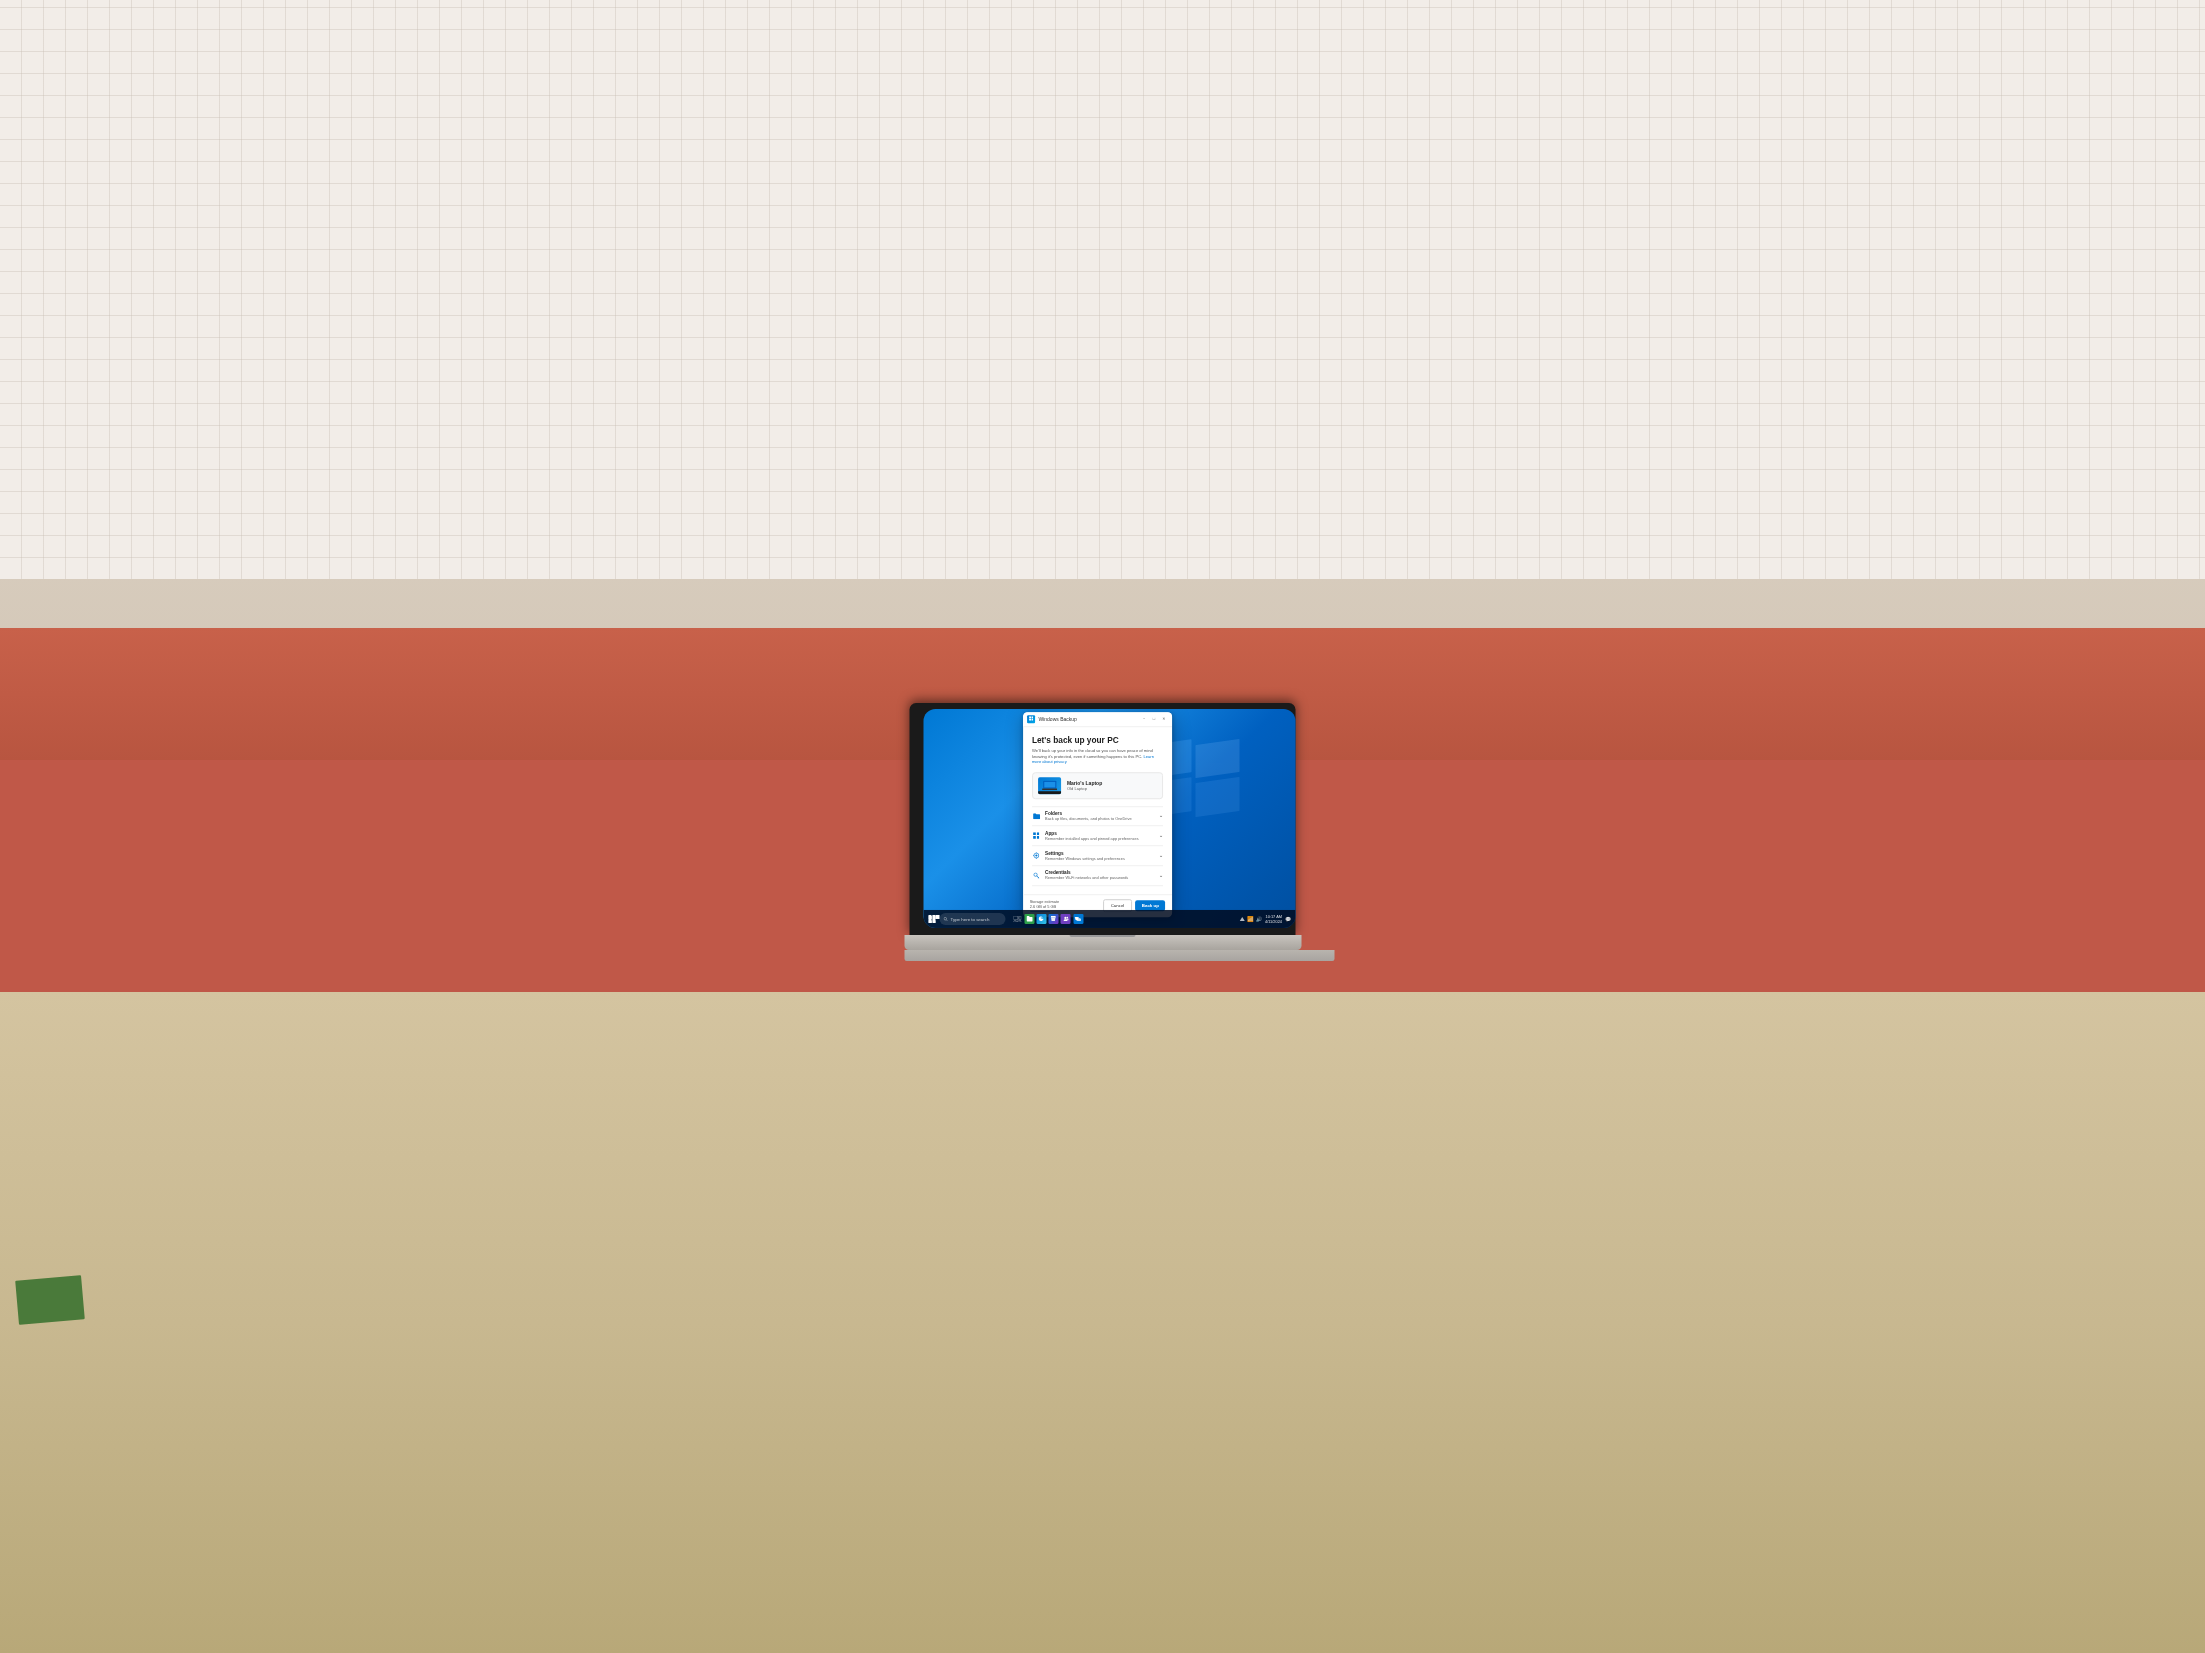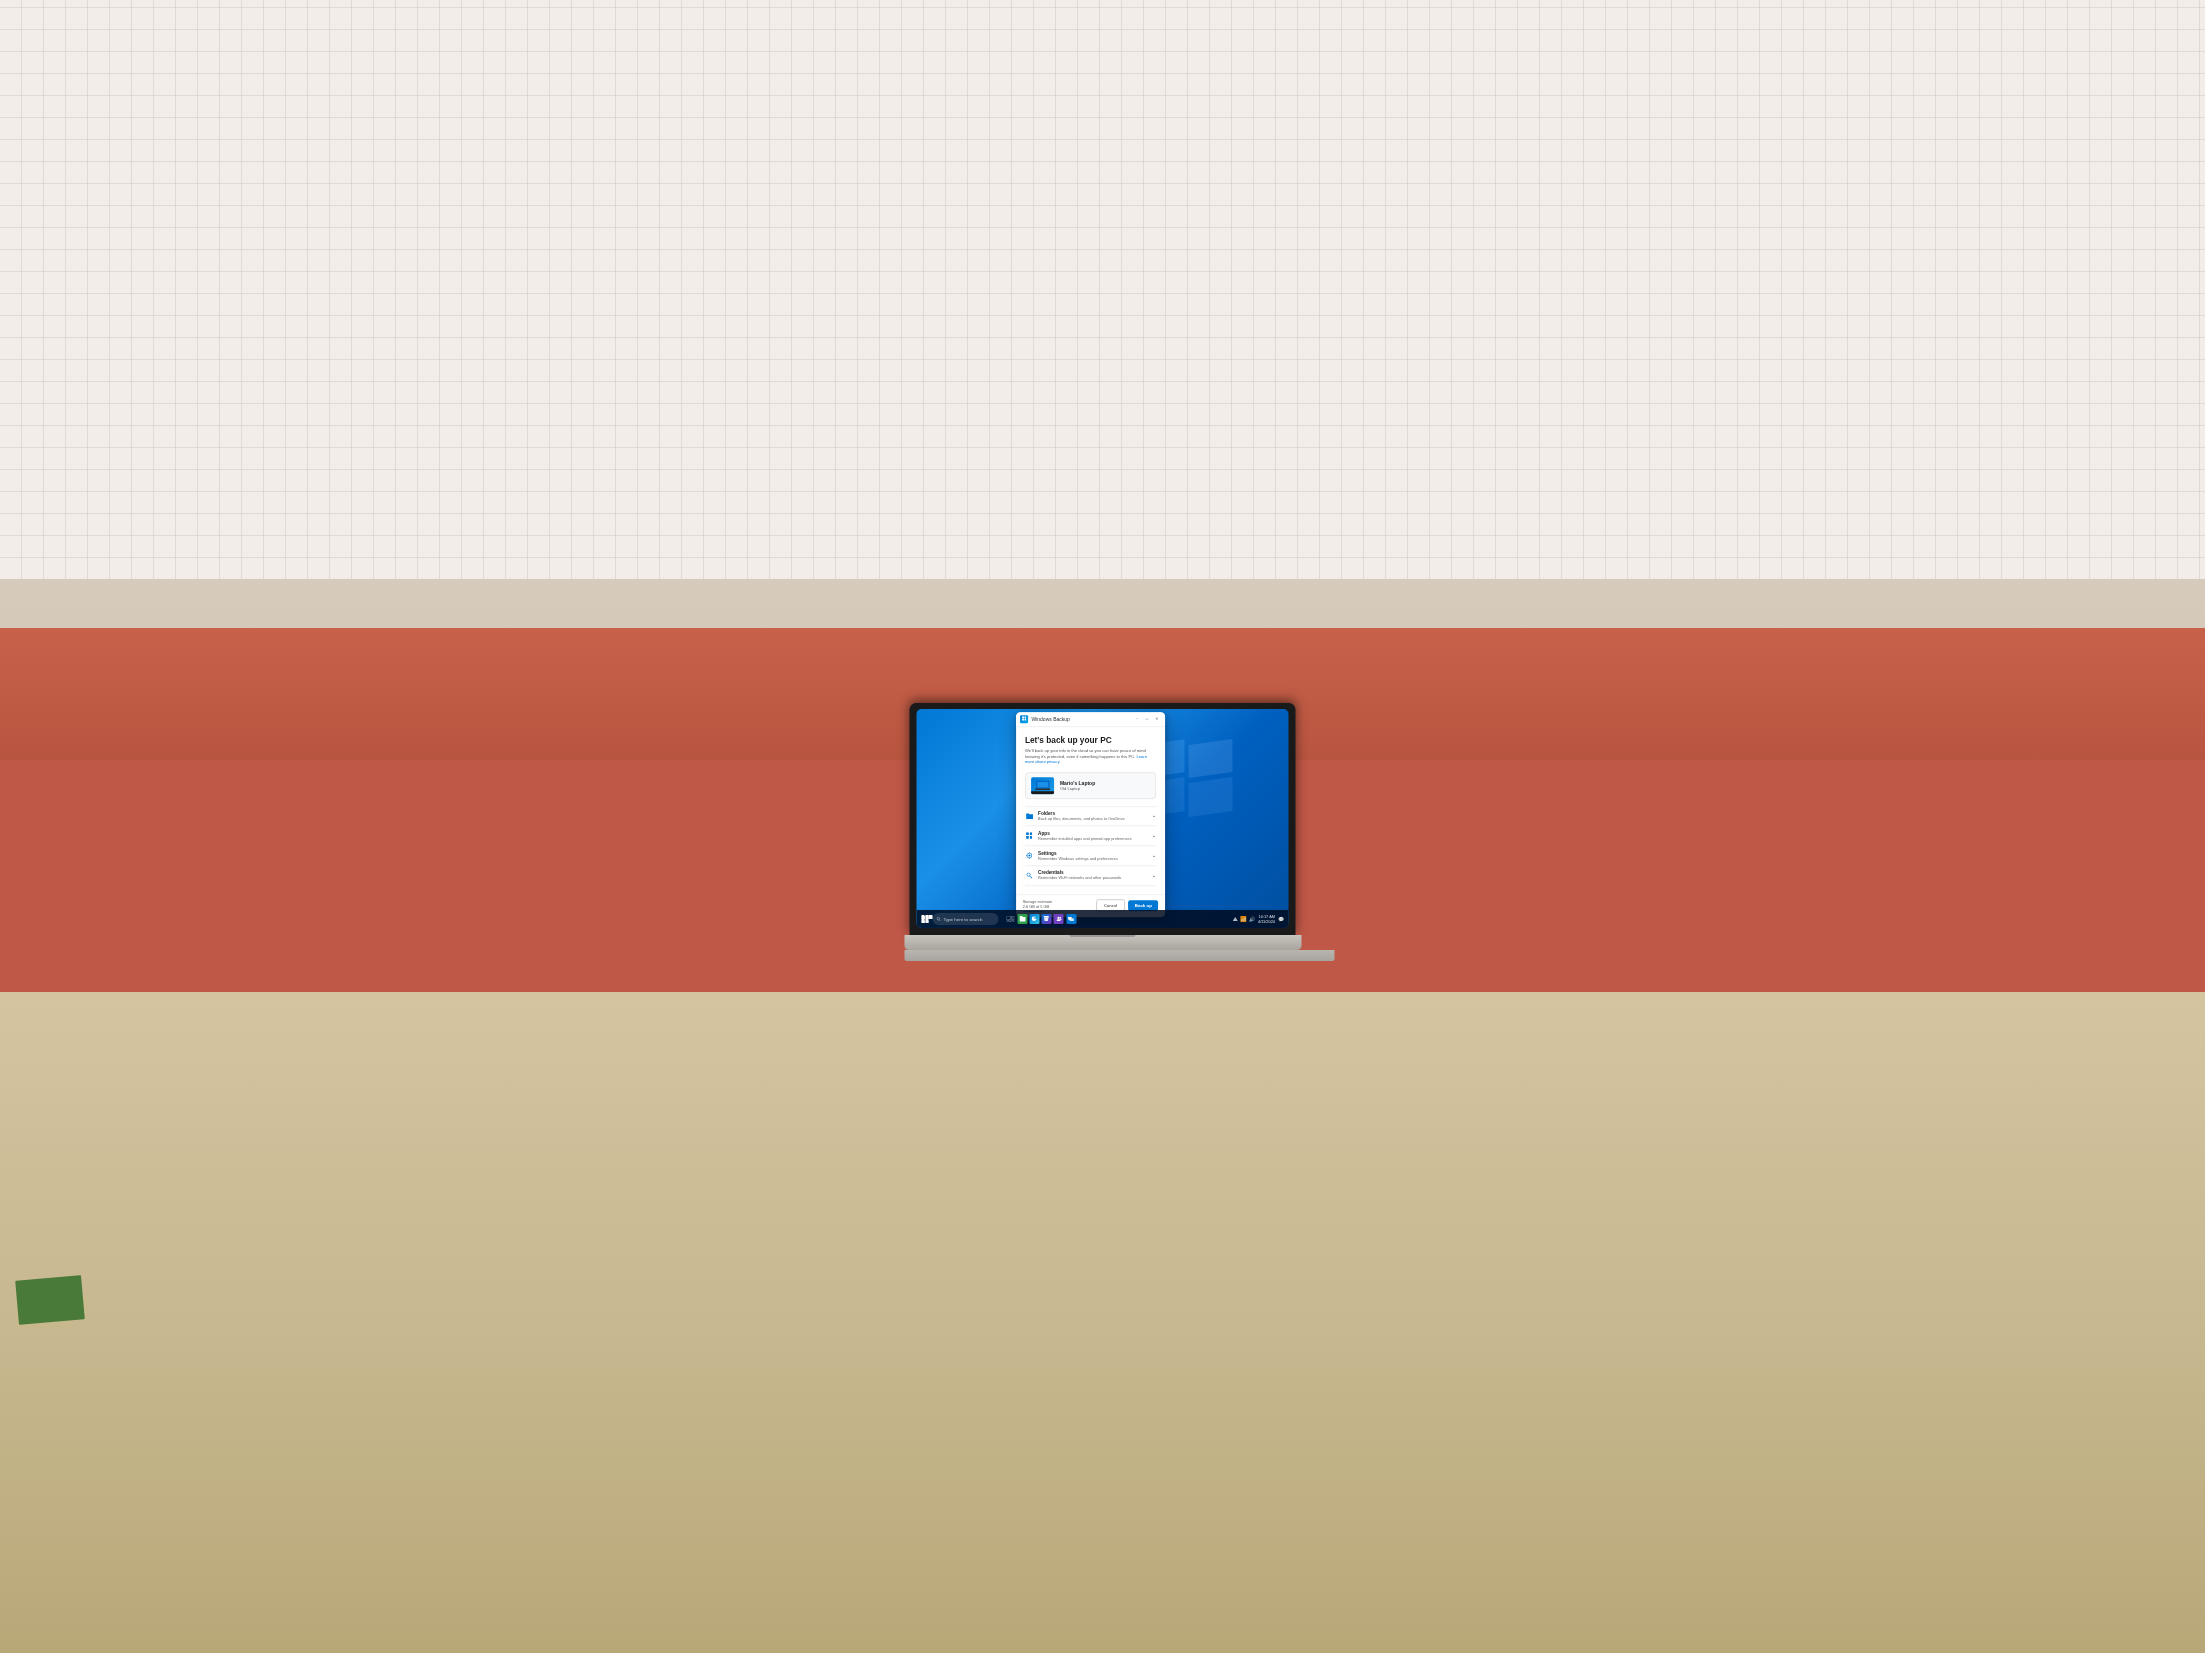--- a/index.html
+++ b/index.html
@@ -92,23 +92,24 @@
       margin: 0 auto;
       padding: 6.6px;
       position: relative;
       box-shadow: 0 -2.2px 11px rgba(0,0,0,0.5);
     }
 
     .laptop-screen {
       width: 100%;
       height: 100%;
       background: linear-gradient(135deg, #0078d4 0%, #1a90e8 30%, #0060c0 60%, #004fa0 100%);
-      border-radius: 5px;
+      border-radius: 12px;
       position: relative;
       overflow: hidden;
+      margin-left: 7px;
     }
 
     
     .win-logo-bg {
       position: absolute;
       right: 15%;
       top: 15%;
       width: 88px;
       height: 72px;
       opacity: 0.35;

